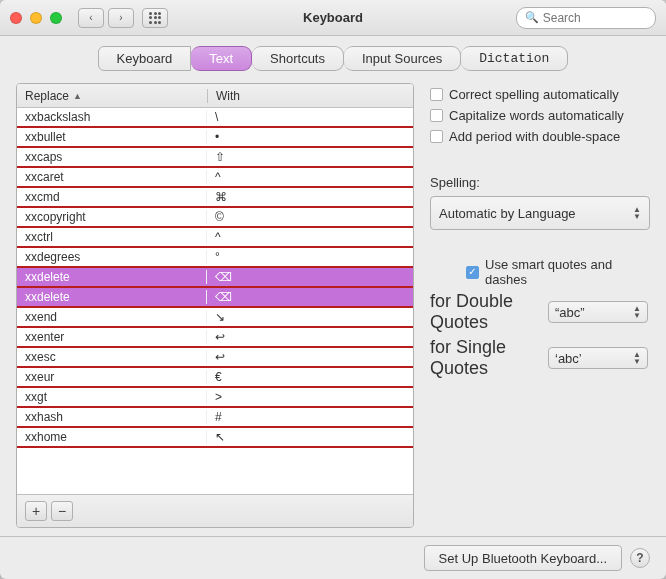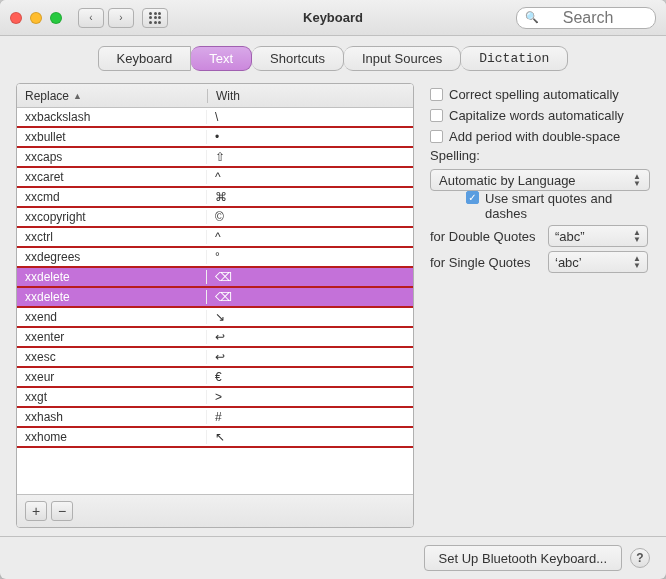--- a/index.html
+++ b/index.html
@@ -102,24 +102,23 @@
       border-radius: 10px;
       padding: 2px 8px;
       width: 140px;
       height: 22px;
     }
 
     .search-box input {
       border: none;
       outline: none;
       background: transparent;
-      font-size: 16px;
+      font-size: 12px;
       color: #333;
       width: 100%;
-      margin-left: 20px;
     }
 
     .search-icon-unicode {
       color: #888;
       font-size: 11px;
       margin-right: 4px;
     }
 
     
     .tabbar {
@@ -260,21 +259,21 @@
       cursor: pointer;
       font-size: 14px;
       color: #444;
     }
 
     
     .right-panel {
       flex: 1;
       display: flex;
       flex-direction: column;
-      gap: 0;
+      gap: 27px;
       padding-top: 4px;
     }
 
     .checkbox-group {
       display: flex;
       flex-direction: column;
       gap: 6px;
     }
 
     .checkbox-row {
@@ -298,40 +297,41 @@
     }
 
     .section-label {
       font-size: 13px;
       color: #333;
       margin-top: 4px;
     }
 
     .dropdown {
       width: 220px;
-      height: 22px;
+      height: 34px;
       background: linear-gradient(to bottom, #f5f5f5, #e8e8e8);
       border: 1px solid #b0b0b0;
       border-radius: 4px;
       display: flex;
       align-items: center;
       padding: 7px 8px;
       cursor: pointer;
       font-size: 13px;
       color: #333;
       justify-content: space-between;
     }
 
     .dropdown-arrow {
       font-size: 9px;
       color: #555;
     }
 
     .smart-quotes-row {
       display: flex;
+      align-items: center;
       gap: 6px;
       padding-left: 36px;
     }
 
     .checkbox-checked {
       width: 13px;
       height: 13px;
       border: 1px solid #5a9de0;
       border-radius: 2px;
       background: #5a9de0;
@@ -349,21 +349,21 @@
     }
 
     .quotes-option-row {
       display: flex;
       align-items: center;
       gap: 8px;
       margin-top: 4px;
     }
 
     .quotes-label {
-      font-size: 13px;
+      font-size: 18px;
       color: #333;
       width: 110px;
     }
 
     .quotes-dropdown {
       width: 100px;
       height: 22px;
       background: linear-gradient(to bottom, #f5f5f5, #e8e8e8);
       border: 1px solid #b0b0b0;
       border-radius: 4px;

